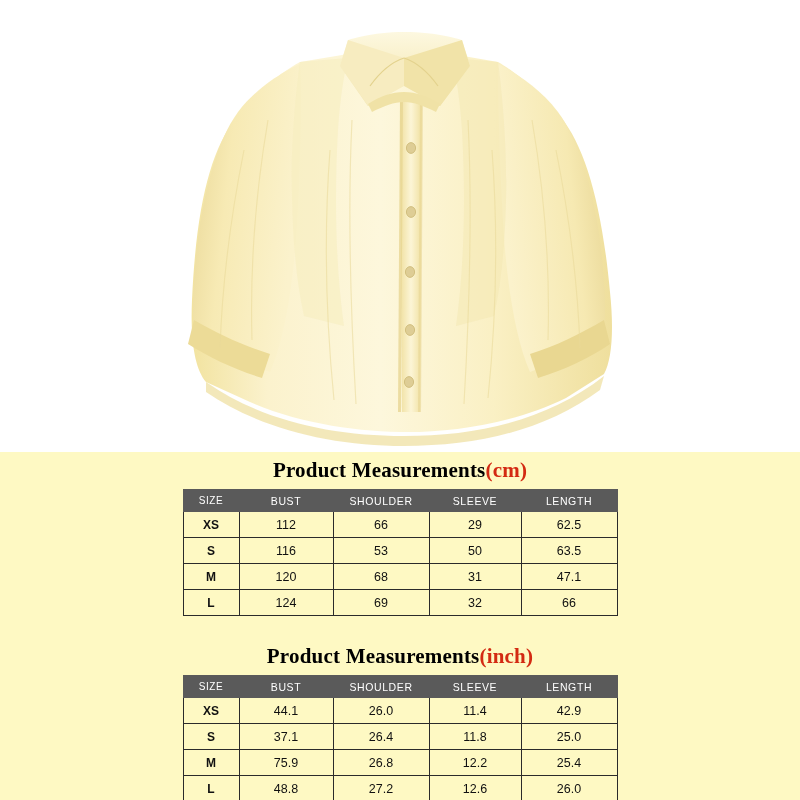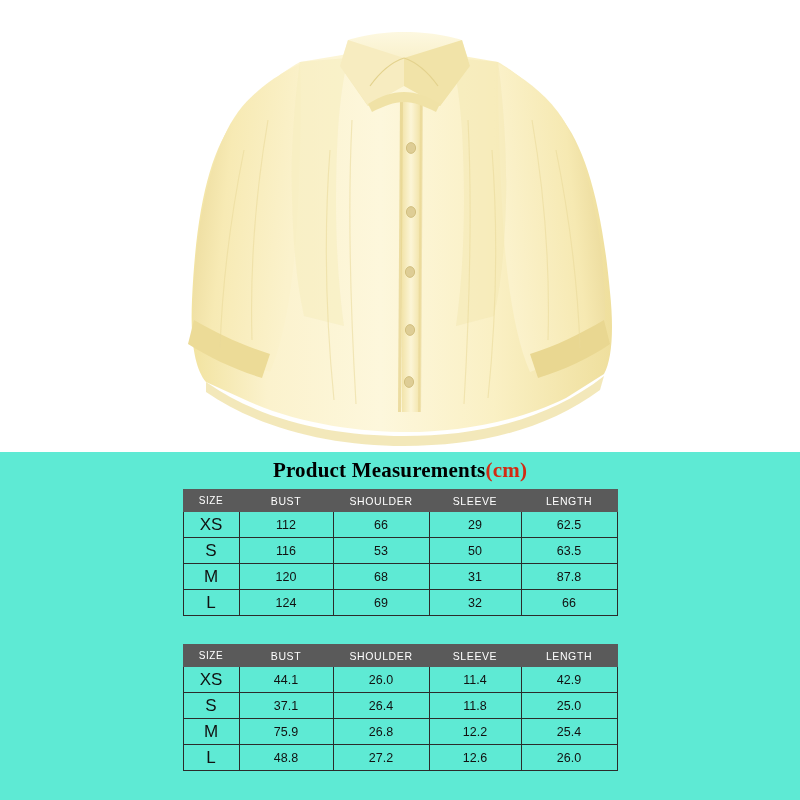--- a/index.html
+++ b/index.html
@@ -8,21 +8,21 @@
     padding: 0;
     width: 800px;
     height: 800px;
     background: #ffffff;
     font-family: "Liberation Sans", sans-serif;
   }
   .page {
     position: relative;
     width: 800px;
     height: 800px;
-    background: #5eead4;
+    background: #fef9c3;
     overflow: hidden;
   }
 
   
   .product-photo {
     position: relative;
     width: 800px;
     height: 452px;
     background: #ffffff;
   }
@@ -72,21 +72,22 @@
     font-size: 10.5px;
     letter-spacing: .6px;
     font-weight: normal;
     border: 1px solid #5a5a5a;
     height: 22px;
   }
   table.measure thead th.size-col {
     font-size: 10px;
   }
   table.measure tbody td.size-cell {
-    font-size: 17px;
+    font-size: 12px;
+    font-weight: bold;
   }
   col.c-size   { width: 56px; }
   col.c-bust   { width: 94px; }
   col.c-shldr  { width: 96px; }
   col.c-sleeve { width: 92px; }
   col.c-length { width: 96px; }
 
   .spacer-between { height: 28px; }
   .tables-wrap { padding-top: 6px; }
 </style>
@@ -223,36 +224,39 @@
             <td>116</td>
             <td>53</td>
             <td>50</td>
             <td>63.5</td>
           </tr>
           <tr>
             <td class="size-cell">M</td>
             <td>120</td>
             <td>68</td>
             <td>31</td>
-            <td>87.8</td>
+            <td>47.1</td>
           </tr>
           <tr>
             <td class="size-cell">L</td>
             <td>124</td>
             <td>69</td>
             <td>32</td>
             <td>66</td>
           </tr>
         </tbody>
       </table>
     </div>
 
     <div class="spacer-between"></div>
 
     <div class="table-block">
+      <div class="table-title">
+        <span>Product Measurements</span><span class="unit">(inch)</span>
+      </div>
       <table class="measure">
         <colgroup>
           <col class="c-size">
             <col class="c-bust">
             <col class="c-shldr">
             <col class="c-sleeve">
             <col class="c-length">
         </colgroup>
         <thead>
           <tr>

